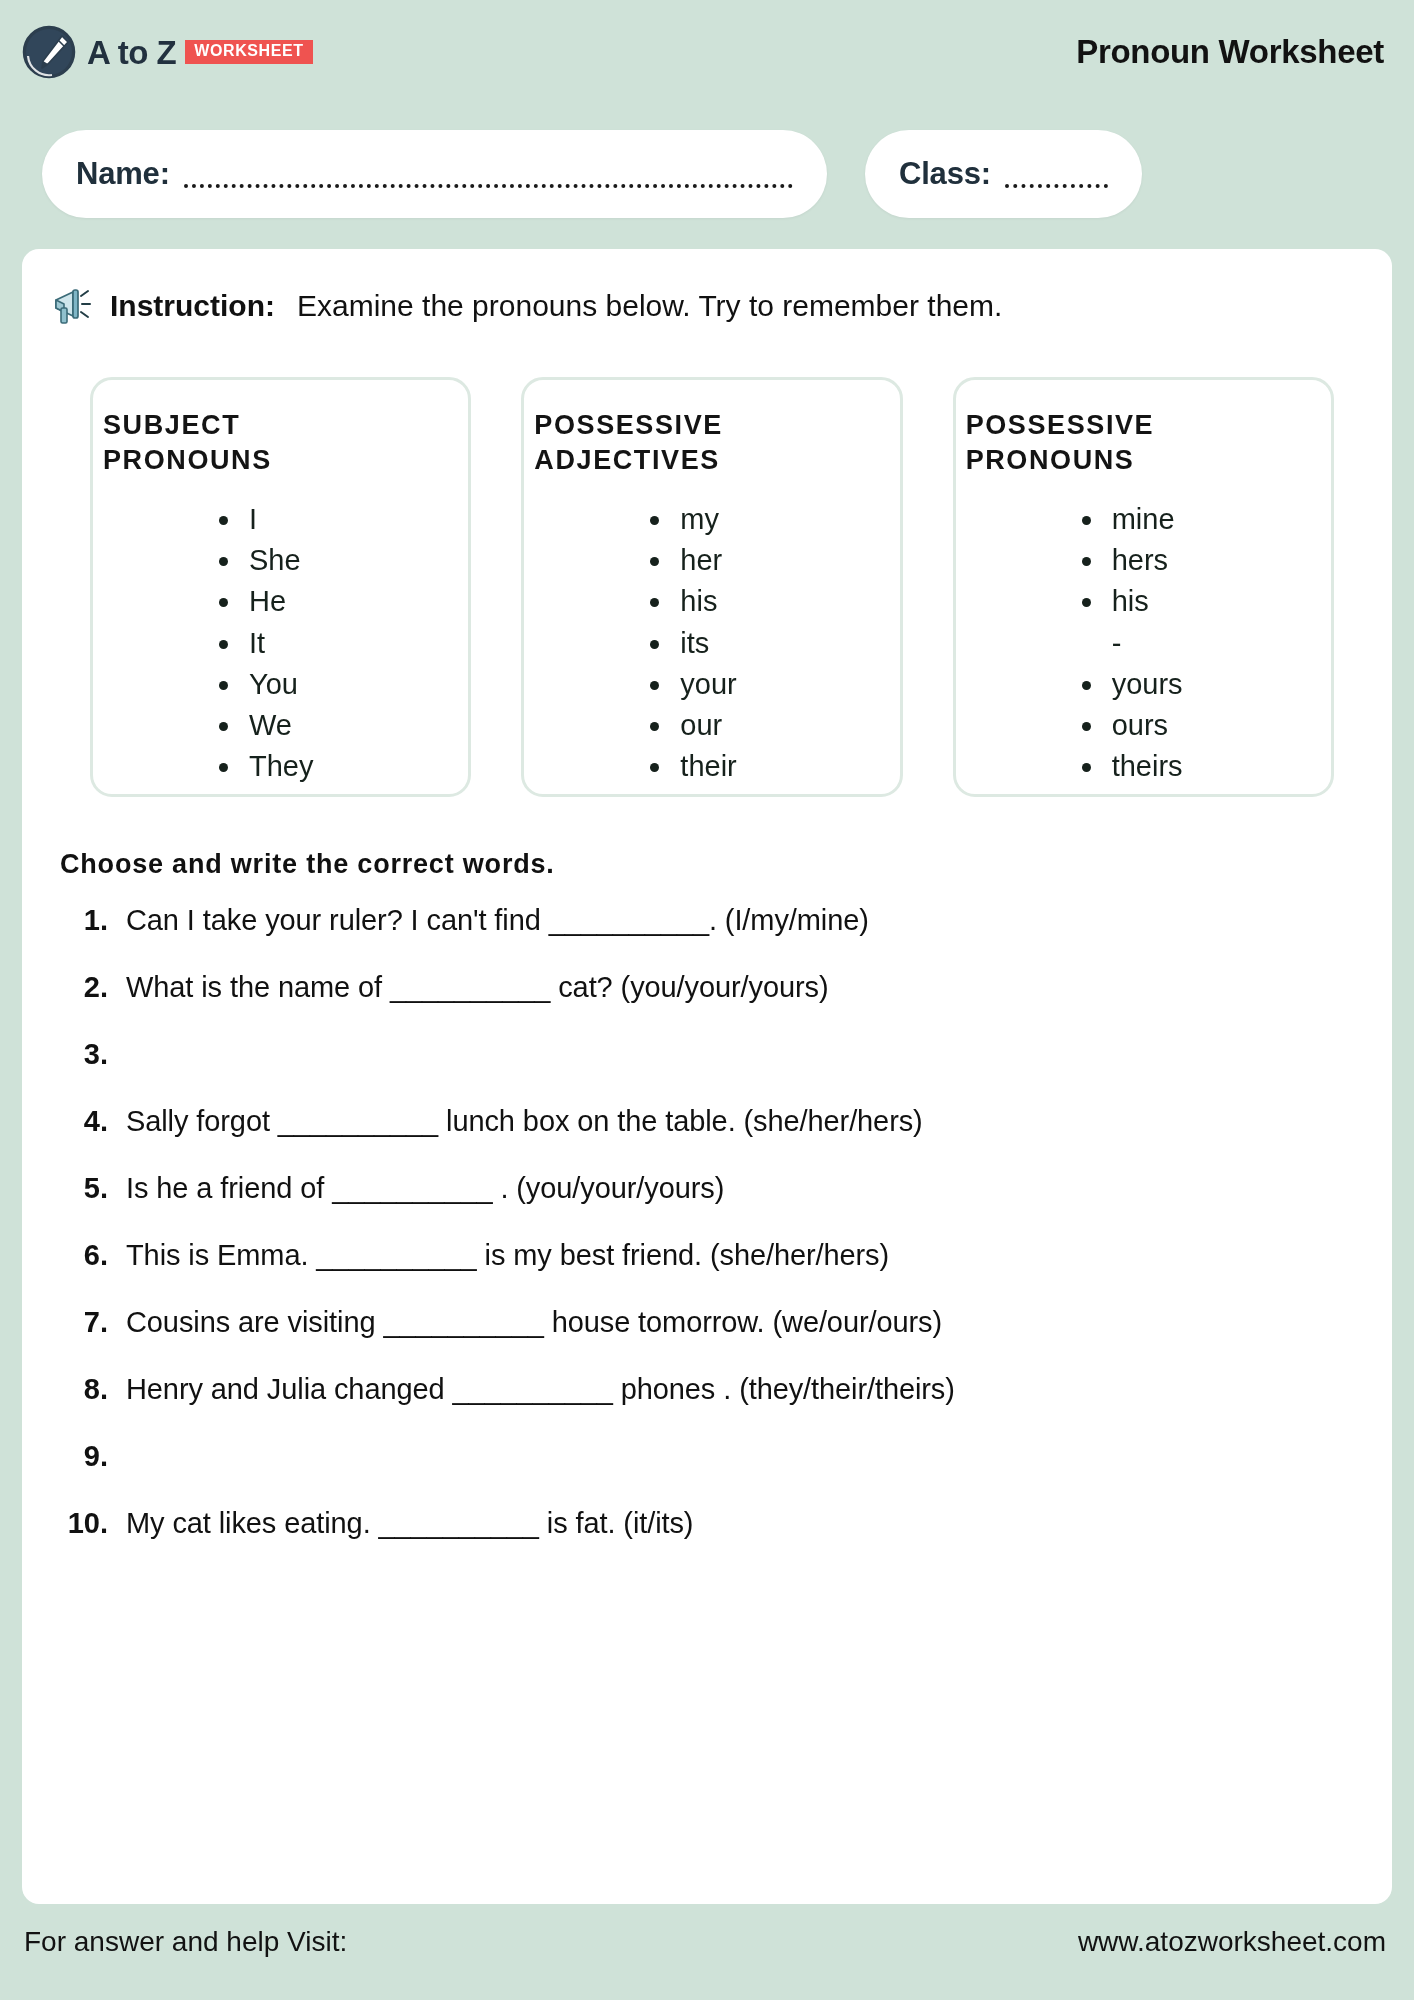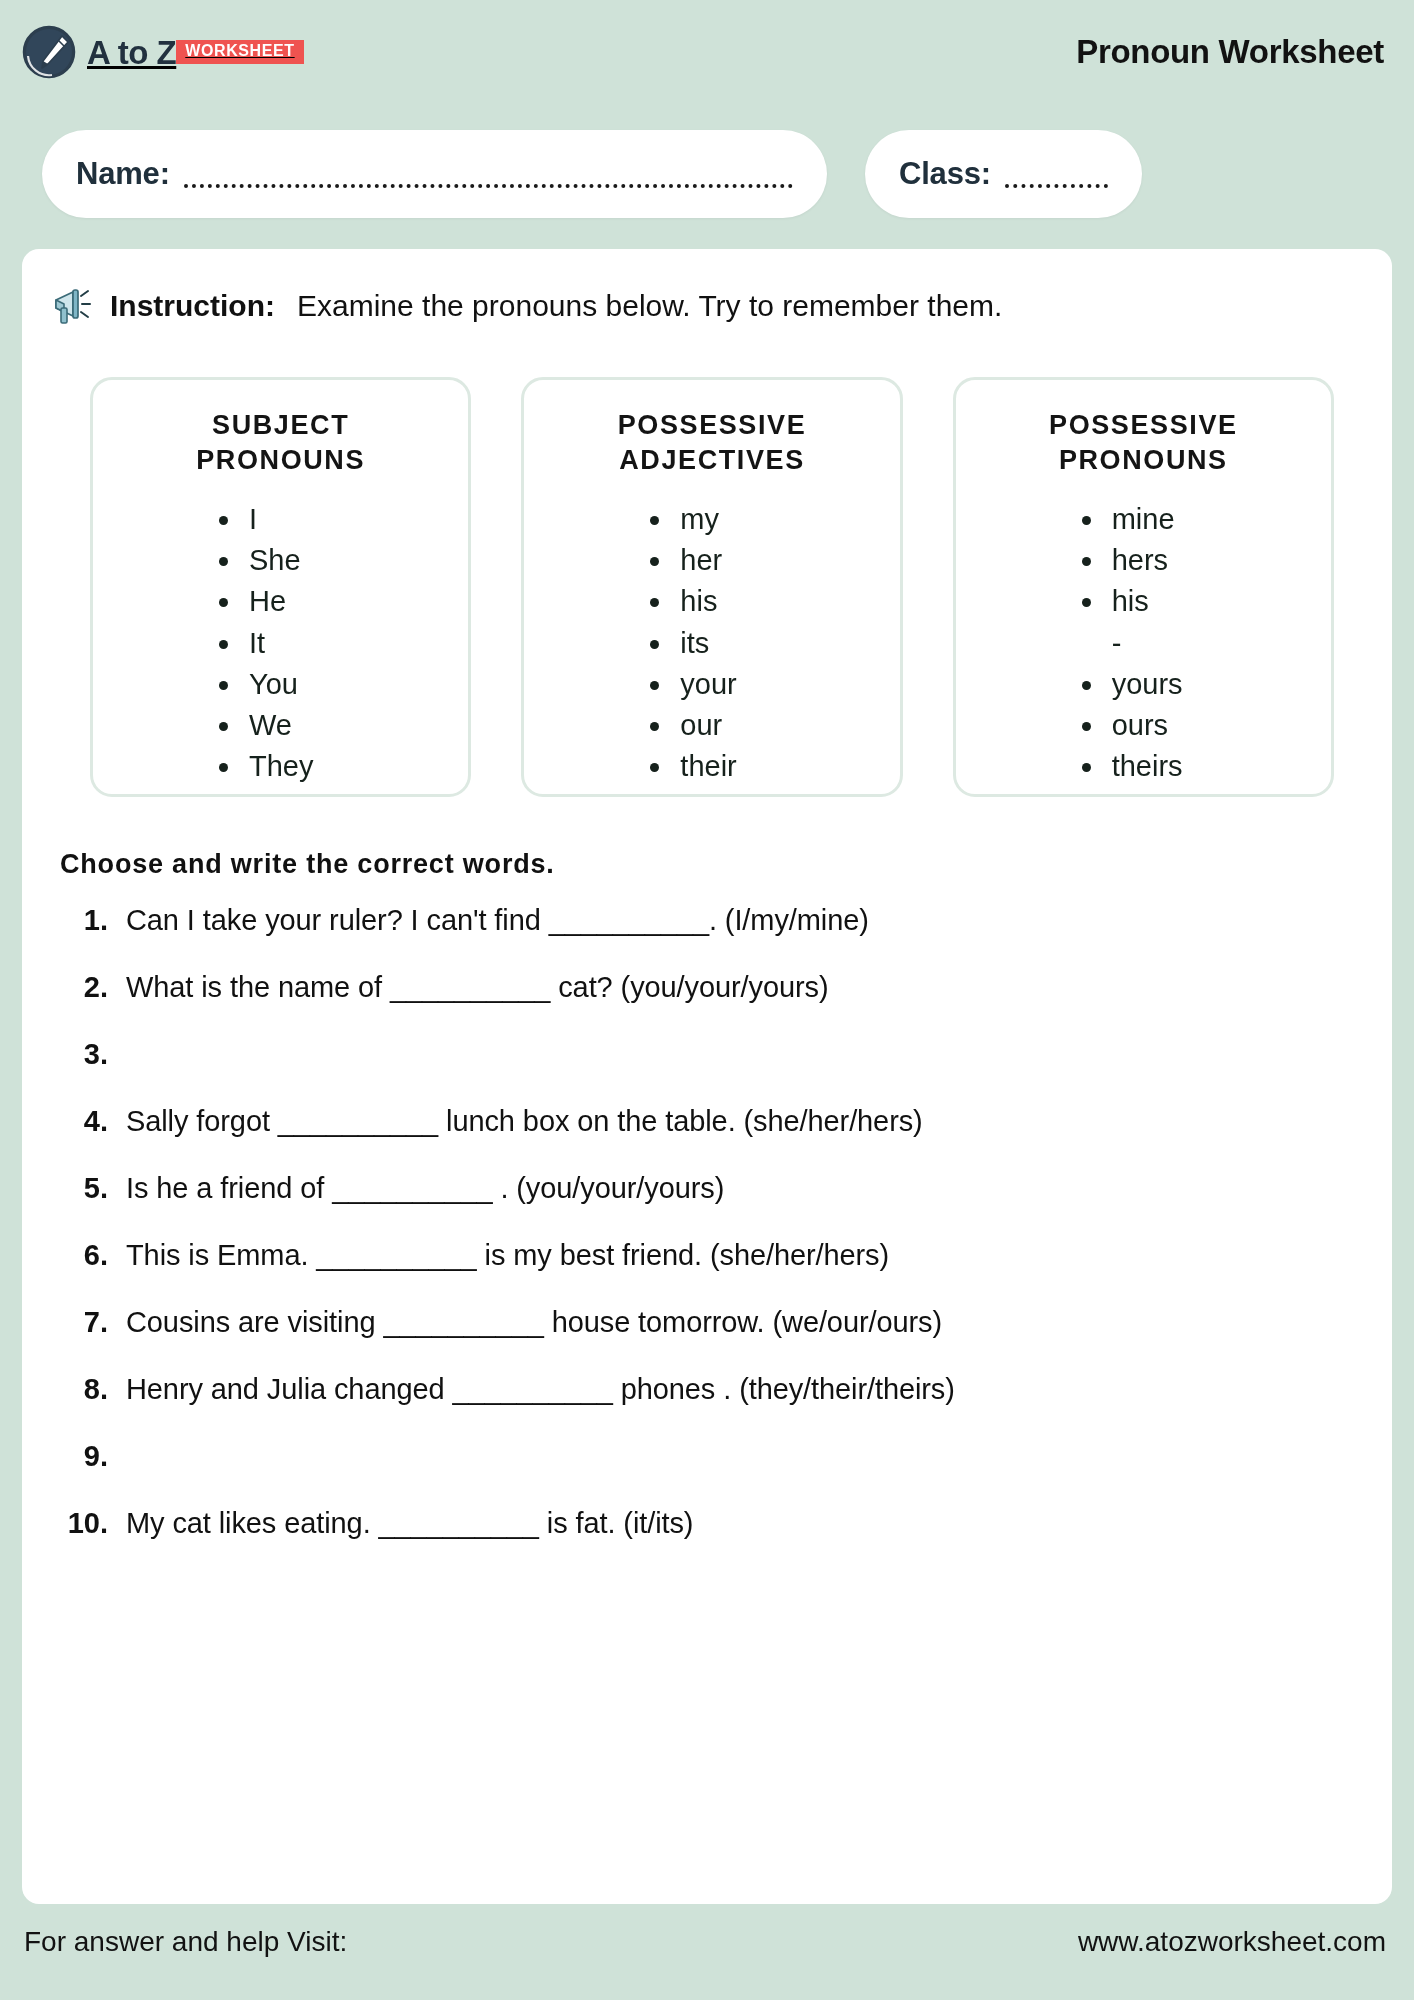--- a/index.html
+++ b/index.html
@@ -37,21 +37,21 @@
   .brand-mark {
     width: 54px;
     height: 54px;
     flex: 0 0 54px;
     position: relative;
   }
 
   .brand-text {
     display: flex;
     align-items: center;
-    text-decoration: underline;
+    gap: 9px;
   }
 
   .brand-atoz {
     font-size: 33px;
     font-weight: 700;
     color: #22313f;
     letter-spacing: -0.5px;
     line-height: 1;
     white-space: nowrap;
   }
@@ -168,21 +168,20 @@
   .card {
     flex: 1 1 0;
     background: #ffffff;
     border: 3px solid #dde9e2;
     border-radius: 22px;
     height: 420px;
     padding: 28px 10px 10px 10px;
   }
 
   .card-title {
-    text-align: center;
     font-size: 27px;
     font-weight: 700;
     letter-spacing: 1.6px;
     color: #141414;
     line-height: 1.28;
     white-space: pre-line;
   }
 
   .card-list {
     list-style: none;

